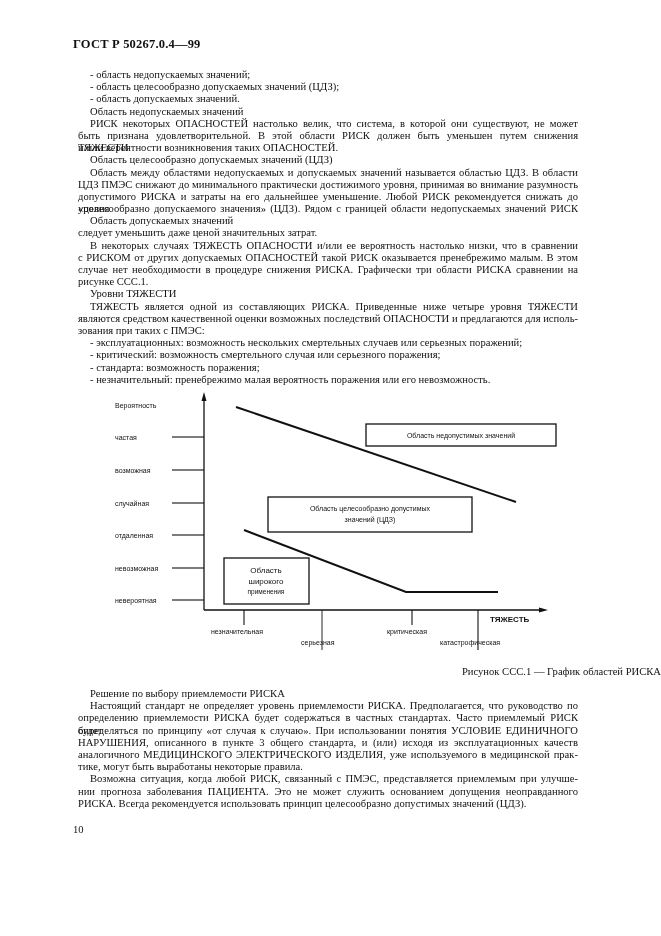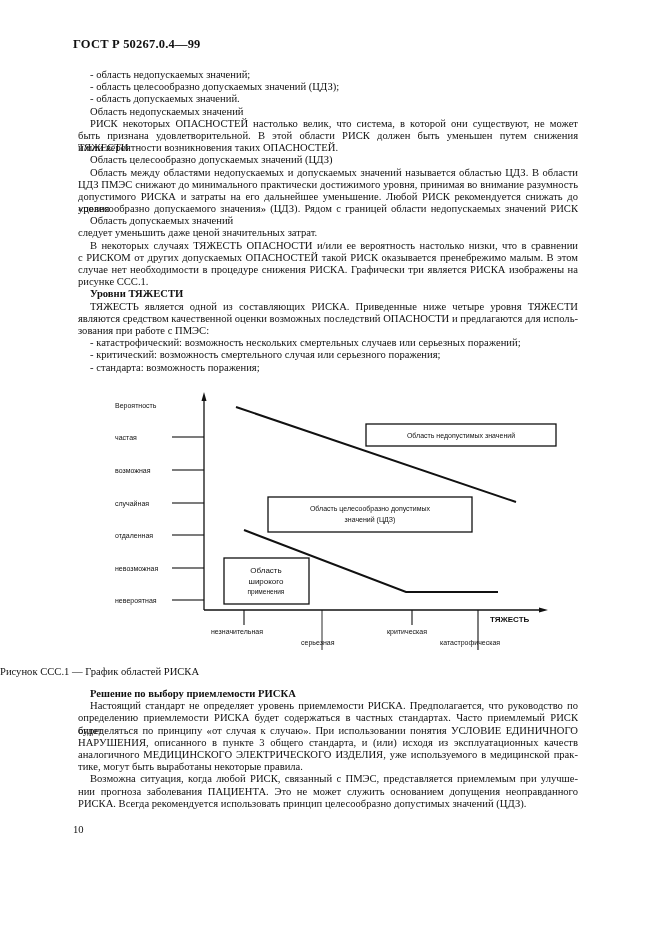--- a/index.html
+++ b/index.html
@@ -2,25 +2,25 @@
 <html><head>
 <meta charset="utf-8">
 <style>
   html,body{margin:0;padding:0;background:#fff;}
   body{width:661px;height:936px;position:relative;overflow:hidden;font-family:"Liberation Serif","DejaVu Serif",serif;color:#111;}
   .hdr{position:absolute;left:73px;top:37px;font-weight:bold;font-size:12.5px;letter-spacing:0.2px;}
   .txt{position:absolute;left:78px;width:500px;font-size:10.6px;line-height:12.2px;}
   .line{white-space:nowrap;height:12.2px;}
   .j{text-align:justify;text-align-last:justify;white-space:normal;}
   .ind{padding-left:12px;}
-  .b{font-weight:bold;}
+  .b{font-weight:normal;}
   .fig{position:absolute;left:0;top:0;}
   .figlbl{font-family:"Liberation Sans","DejaVu Sans",sans-serif;font-size:7px;fill:#111;}
   .figlbl-b{font-family:"Liberation Sans","DejaVu Sans",sans-serif;font-size:8px;font-weight:bold;fill:#111;}
-  .caption{position:absolute;left:0;width:661px;top:666px;text-align:left;font-size:10.6px;}
+  .caption{position:absolute;left:0;width:661px;top:666px;text-align:right;font-size:10.6px;}
   .pagenum{position:absolute;left:73px;top:824px;font-size:10.6px;}
 </style>
 </head>
 <body>
 
 <div class="hdr">ГОСТ Р 50267.0.4—99</div>
 
 <div class="txt" style="top:69px;" id="sec1">
     <div class="line ind">- область недопускаемых значений;</div>
     <div class="line ind">- область целесообразно допускаемых значений (ЦДЗ);</div>
@@ -31,29 +31,30 @@
     <div class="line ">и/или вероятности возникновения таких ОПАСНОСТЕЙ.</div>
     <div class="line ind">Область целесообразно допускаемых значений (ЦДЗ)</div>
     <div class="line ind j">Область между областями недопускаемых и допускаемых значений называется областью ЦДЗ. В области</div>
     <div class="line j">ЦДЗ ПМЭС снижают до минимального практически достижимого уровня, принимая во внимание разумность</div>
     <div class="line j">допустимого РИСКА и затраты на его дальнейшее уменьшение. Любой РИСК рекомендуется снижать до уровня</div>
     <div class="line j">«целесообразно допускаемого значения» (ЦДЗ). Рядом с границей области недопускаемых значений РИСК</div>
     <div class="line ind">Область допускаемых значений</div>
     <div class="line ">следует уменьшить даже ценой значительных затрат.</div>
     <div class="line ind j">В некоторых случаях ТЯЖЕСТЬ ОПАСНОСТИ и/или ее вероятность настолько низки, что в сравнении</div>
     <div class="line j">с РИСКОМ от других допускаемых ОПАСНОСТЕЙ такой РИСК оказывается пренебрежимо малым. В этом</div>
-    <div class="line j">случае нет необходимости в процедуре снижения РИСКА. Графически три является РИСКА изображены на</div>
+    <div class="line j">случае нет необходимости в процедуре снижения РИСКА. Графически три области РИСКА сравнении на</div>
     <div class="line ">рисунке ССС.1.</div>
     <div class="line ind b">Уровни ТЯЖЕСТИ</div>
     <div class="line ind j">ТЯЖЕСТЬ является одной из составляющих РИСКА. Приведенные ниже четыре уровня ТЯЖЕСТИ</div>
     <div class="line j">являются средством качественной оценки возможных последствий ОПАСНОСТИ и предлагаются для исполь-</div>
-    <div class="line ">зования при работе с ПМЭС:</div>
-    <div class="line ind">- катастрофический: возможность нескольких смертельных случаев или серьезных поражений;</div>
+    <div class="line ">зования при таких с ПМЭС:</div>
+    <div class="line ind">- эксплуатационных: возможность нескольких смертельных случаев или серьезных поражений;</div>
     <div class="line ind">- критический: возможность смертельного случая или серьезного поражения;</div>
     <div class="line ind">- стандарта: возможность поражения;</div>
+    <div class="line ind">- незначительный: пренебрежимо малая вероятность поражения или его невозможность.</div>
   </div>
 
 <svg class="fig" width="661" height="936">
 
   <line x1="204" y1="610" x2="204" y2="397" stroke="#111" stroke-width="1.3"></line>
   <polygon points="204,392 201.5,401 206.5,401" fill="#111"></polygon>
   <line x1="204" y1="610" x2="542" y2="610" stroke="#111" stroke-width="1.3"></line>
   <polygon points="548,610 539,607.5 539,612.5" fill="#111"></polygon>
 
   <text class="figlbl" x="115" y="408">Вероятность</text>

